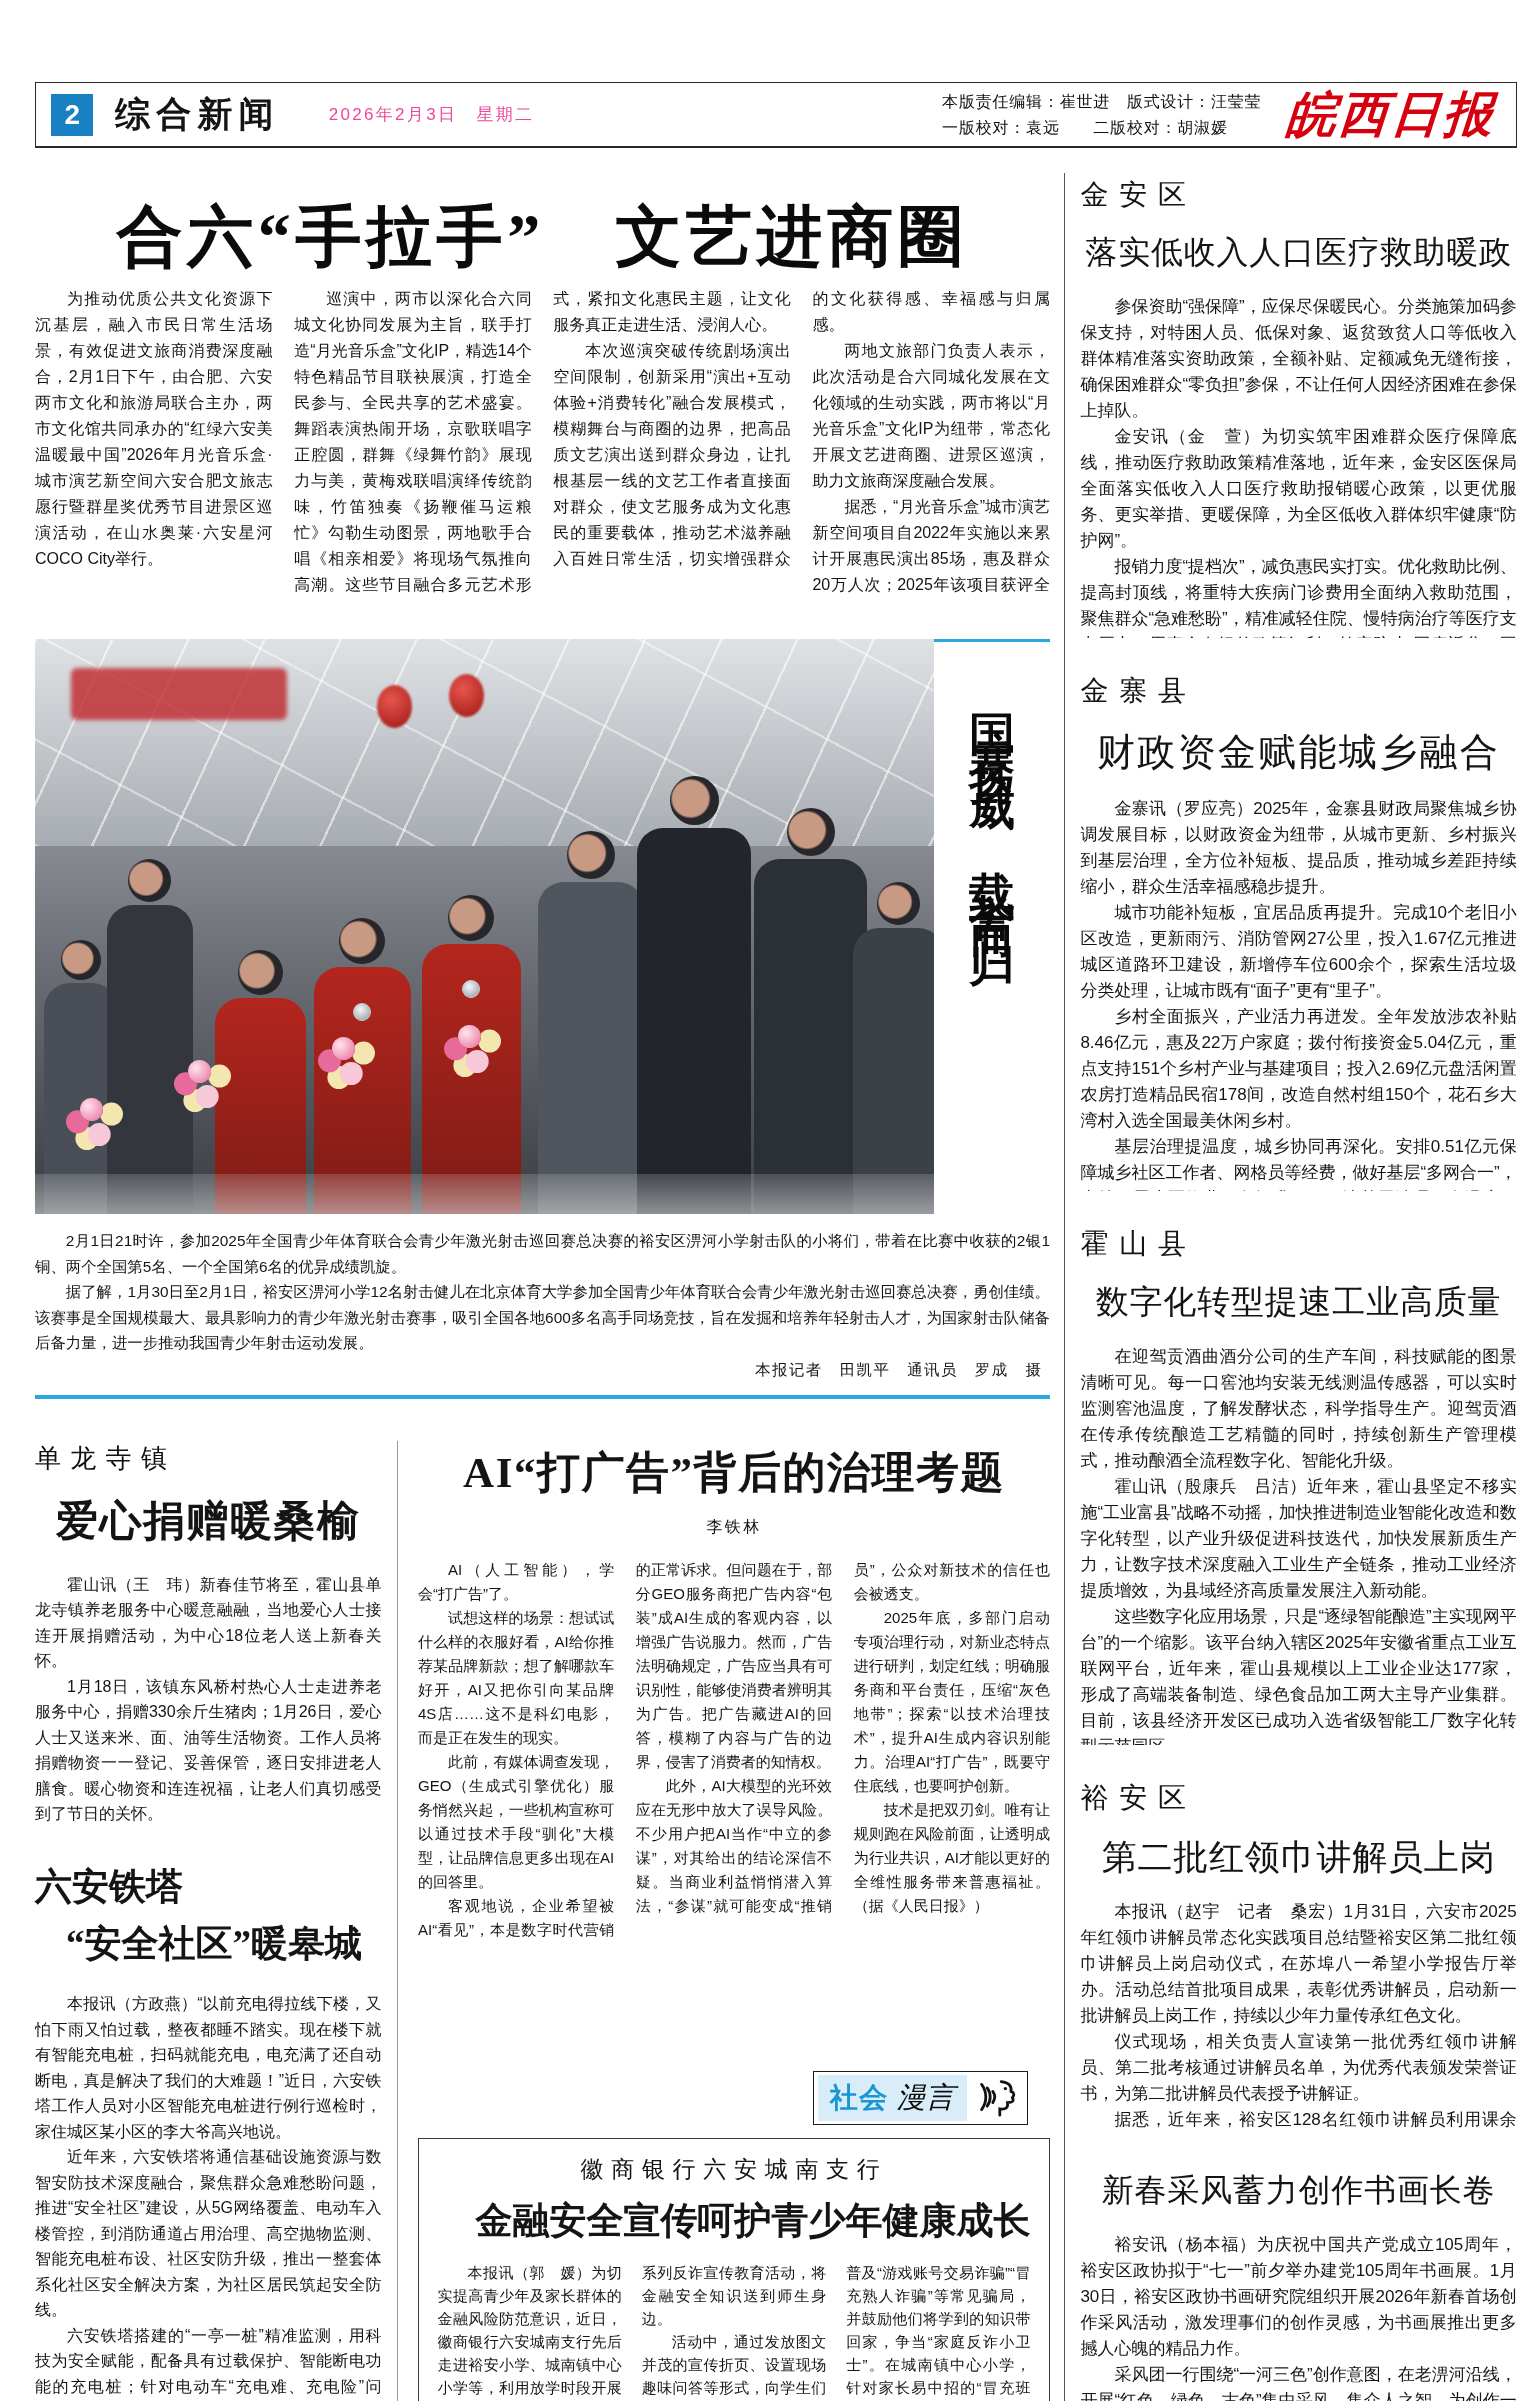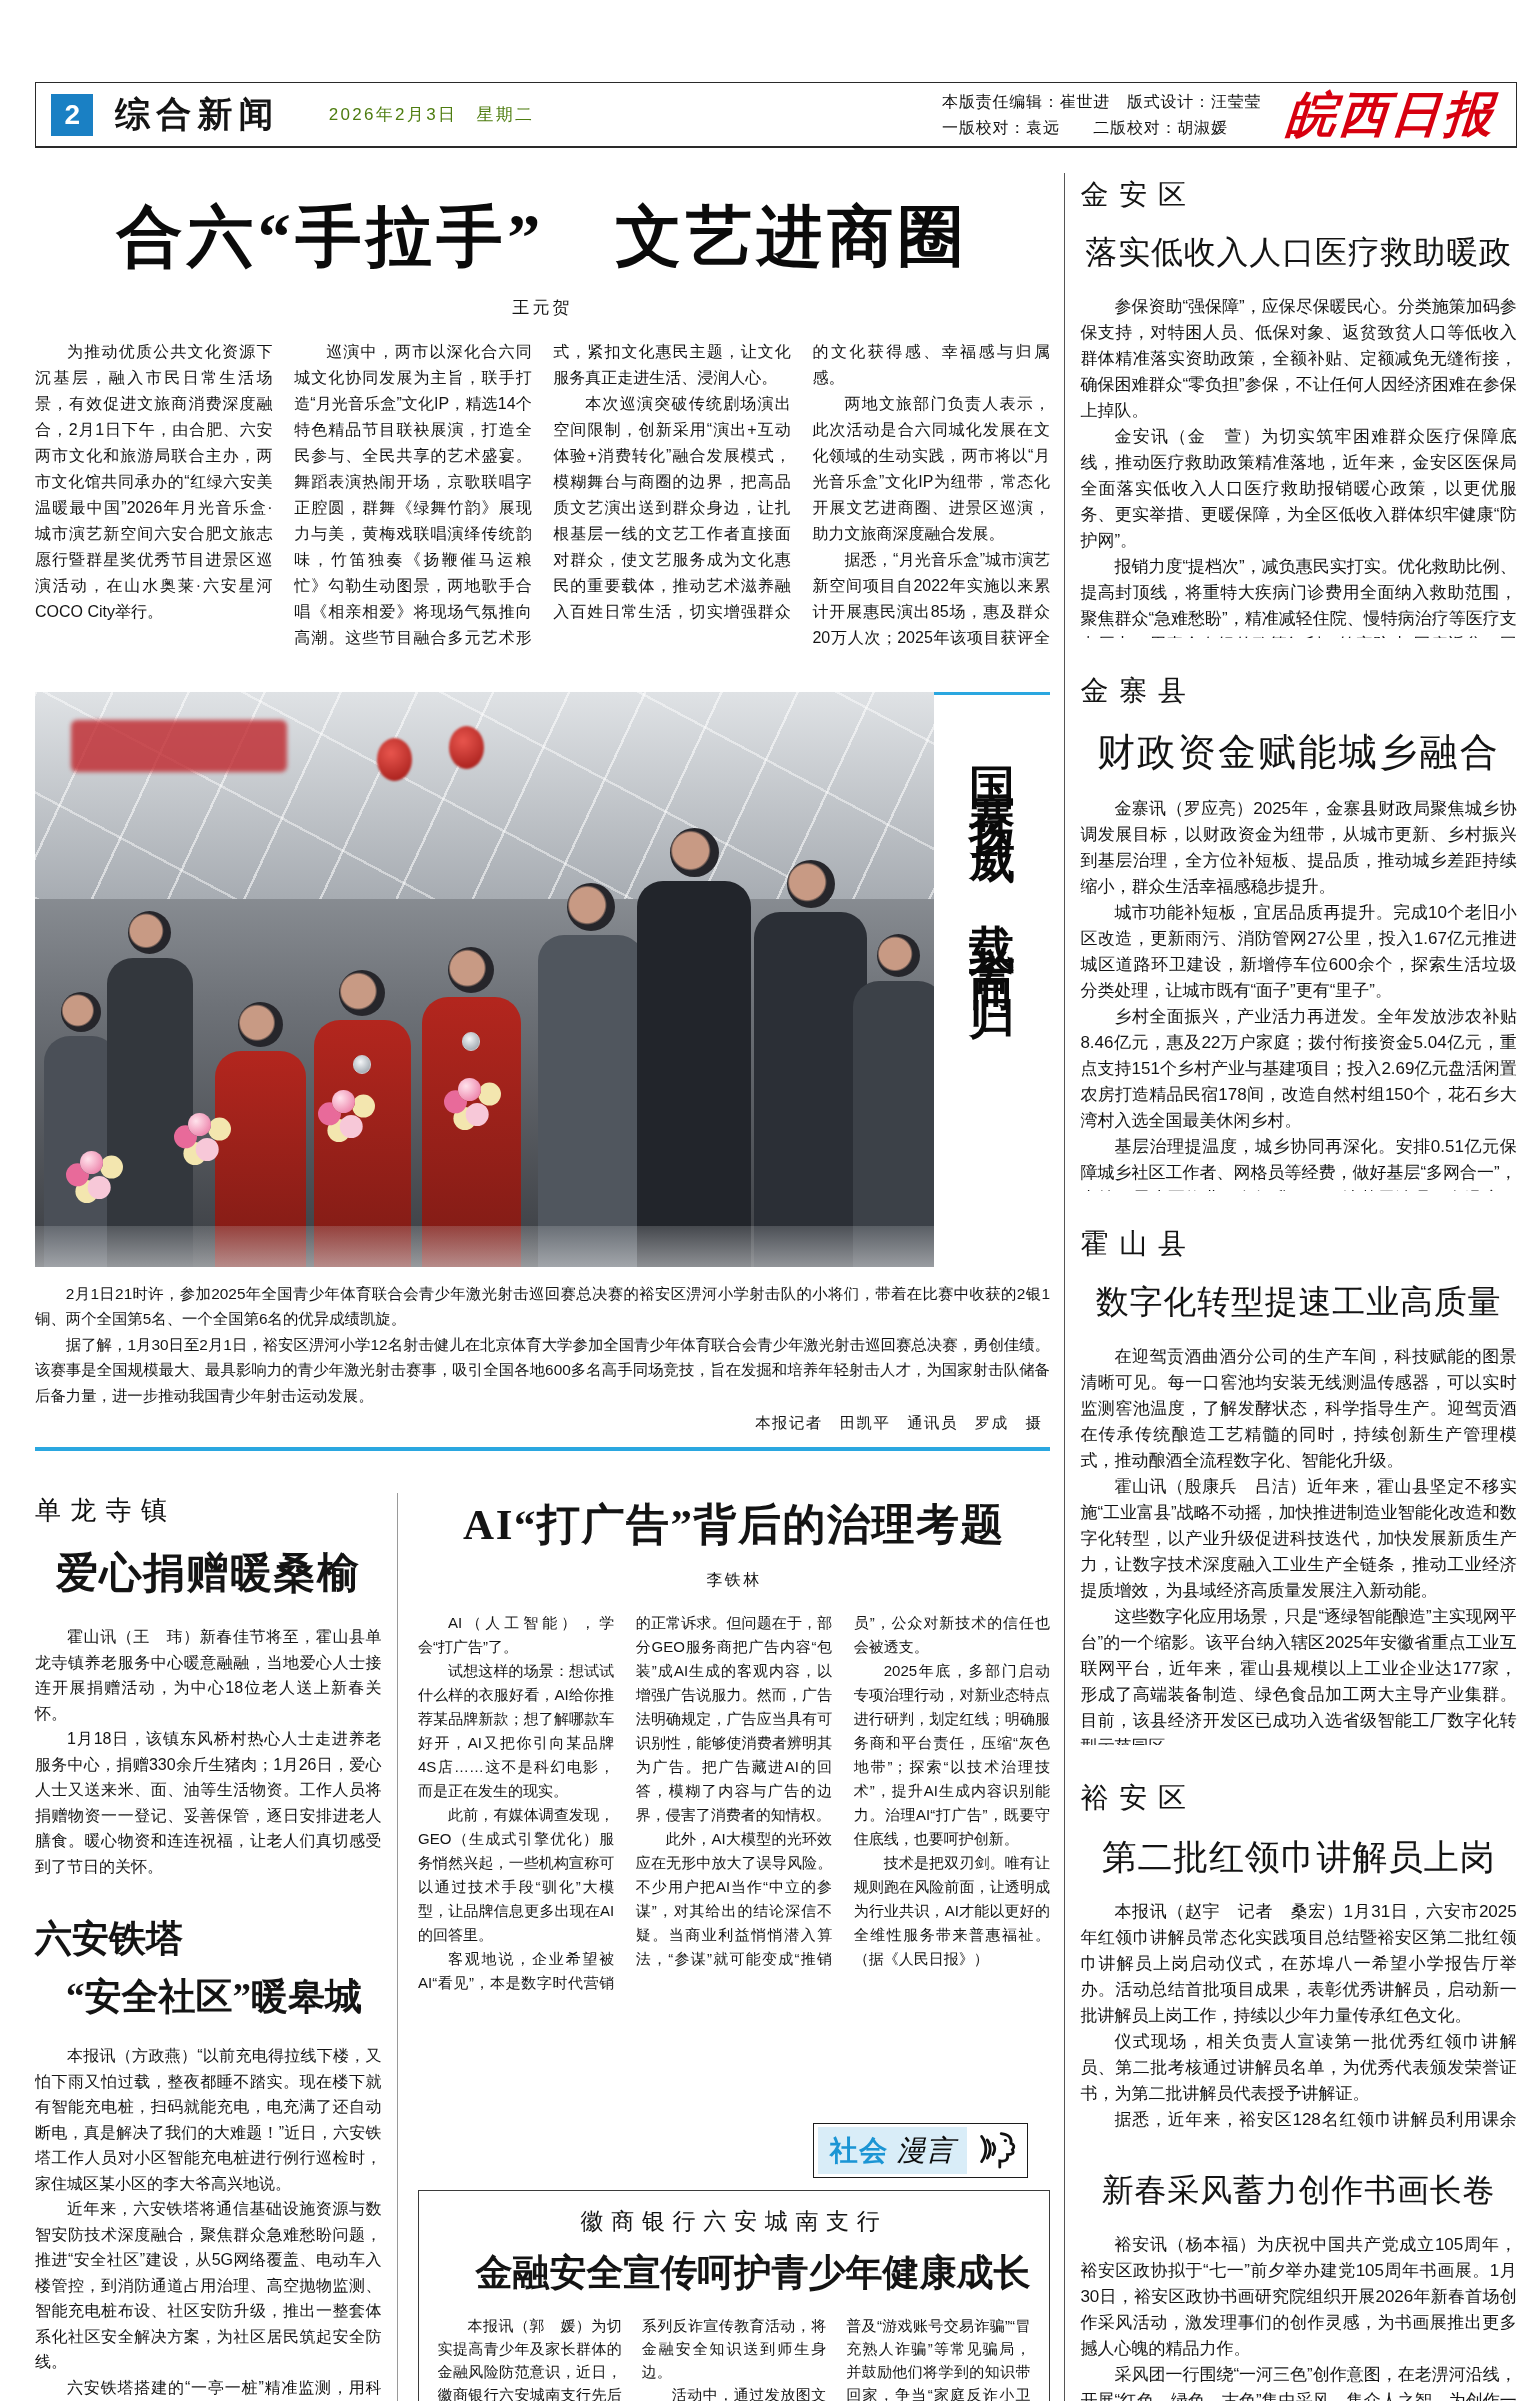--- a/index.html
+++ b/index.html
@@ -16,21 +16,21 @@
     height:66px; border:0.8px solid #2a2a2a; border-bottom:2.3px solid #2a2a2a;
     display:flex; align-items:center; padding:0 15.4px; background:#fff;
   }
   .pgbadge {
     width:42px; height:42px; background:#1a80c4; color:#fff;
     font-size:28px; font-weight:bold; display:flex; align-items:center; justify-content:center;
     font-family:"Liberation Sans",sans-serif;
   }
   .sect { font-size:35px; font-weight:bold; letter-spacing:6.2px; margin-left:21.6px;
           font-family:"Liberation Serif","DejaVu Serif",serif; }
-  .hdate { font-size:17px; margin-left:49px; letter-spacing:2.3px; color:#4d7c0f; }
+  .hdate { font-size:17px; margin-left:49px; letter-spacing:2.3px; color:#ec4899; }
   .credits { margin-left:auto; font-size:16px; line-height:25.5px; color:#111; letter-spacing:0.8px; }
   .masthead {
     color:#d7000f; font-size:49px; font-weight:bold; margin-left:26px; margin-right:4.6px;
     font-family:"Liberation Serif","DejaVu Serif",serif; font-style:italic;
     transform:skewX(-4deg); letter-spacing:3.1px; white-space:nowrap;
   }
 
   
   .content { display:grid; grid-template-columns:1030px 1fr; margin-top:25px; }
   .main-col { padding-right:14px; border-right:0.8px solid #555; }
@@ -164,21 +164,20 @@
         <div>一版校对：袁远　　二版校对：胡淑媛</div>
       </div>
       <div class="masthead">皖西日报</div>
     </div>
 
     <div class="content">
 
       <div class="main-col">
 
         <div class="m-title">合六“手拉手”　文艺进商圈</div>
-        <div class="m-byline">王元贺</div>
 
         <div class="m-body">
           <p class="body-p">为推动优质公共文化资源下沉基层，融入市民日常生活场景，有效促进文旅商消费深度融合，2月1日下午，由合肥、六安两市文化和旅游局联合主办，两市文化馆共同承办的“红绿六安美　温暖最中国”2026年月光音乐盒·城市演艺新空间六安合肥文旅志愿行暨群星奖优秀节目进景区巡演活动，在山水奥莱·六安星河COCO City举行。</p>
           <p class="body-p">巡演中，两市以深化合六同城文化协同发展为主旨，联手打造“月光音乐盒”文化IP，精选14个特色精品节目联袂展演，打造全民参与、全民共享的艺术盛宴。舞蹈表演热闹开场，京歌联唱字正腔圆，群舞《绿舞竹韵》展现力与美，黄梅戏联唱演绎传统韵味，竹笛独奏《扬鞭催马运粮忙》勾勒生动图景，两地歌手合唱《相亲相爱》将现场气氛推向高潮。这些节目融合多元艺术形式，紧扣文化惠民主题，让文化服务真正走进生活、浸润人心。</p>
           <p class="body-p">本次巡演突破传统剧场演出空间限制，创新采用“演出+互动体验+消费转化”融合发展模式，模糊舞台与商圈的边界，把高品质文艺演出送到群众身边，让扎根基层一线的文艺工作者直接面对群众，使文艺服务成为文化惠民的重要载体，推动艺术滋养融入百姓日常生活，切实增强群众的文化获得感、幸福感与归属感。</p>
           <p class="body-p">两地文旅部门负责人表示，此次活动是合六同城化发展在文化领域的生动实践，两市将以“月光音乐盒”文化IP为纽带，常态化开展文艺进商圈、进景区巡演，助力文旅商深度融合发展。</p>
           <p class="body-p">据悉，“月光音乐盒”城市演艺新空间项目自2022年实施以来累计开展惠民演出85场，惠及群众20万人次；2025年该项目获评全省公共文化服务高质量发展典型案例。2026年“月光音乐盒”还将走进更多商圈、景区，深化优质文化资源直达基层机制，点亮城市夜间文化生活。</p>
         </div>
 
         <div class="photo-block">

